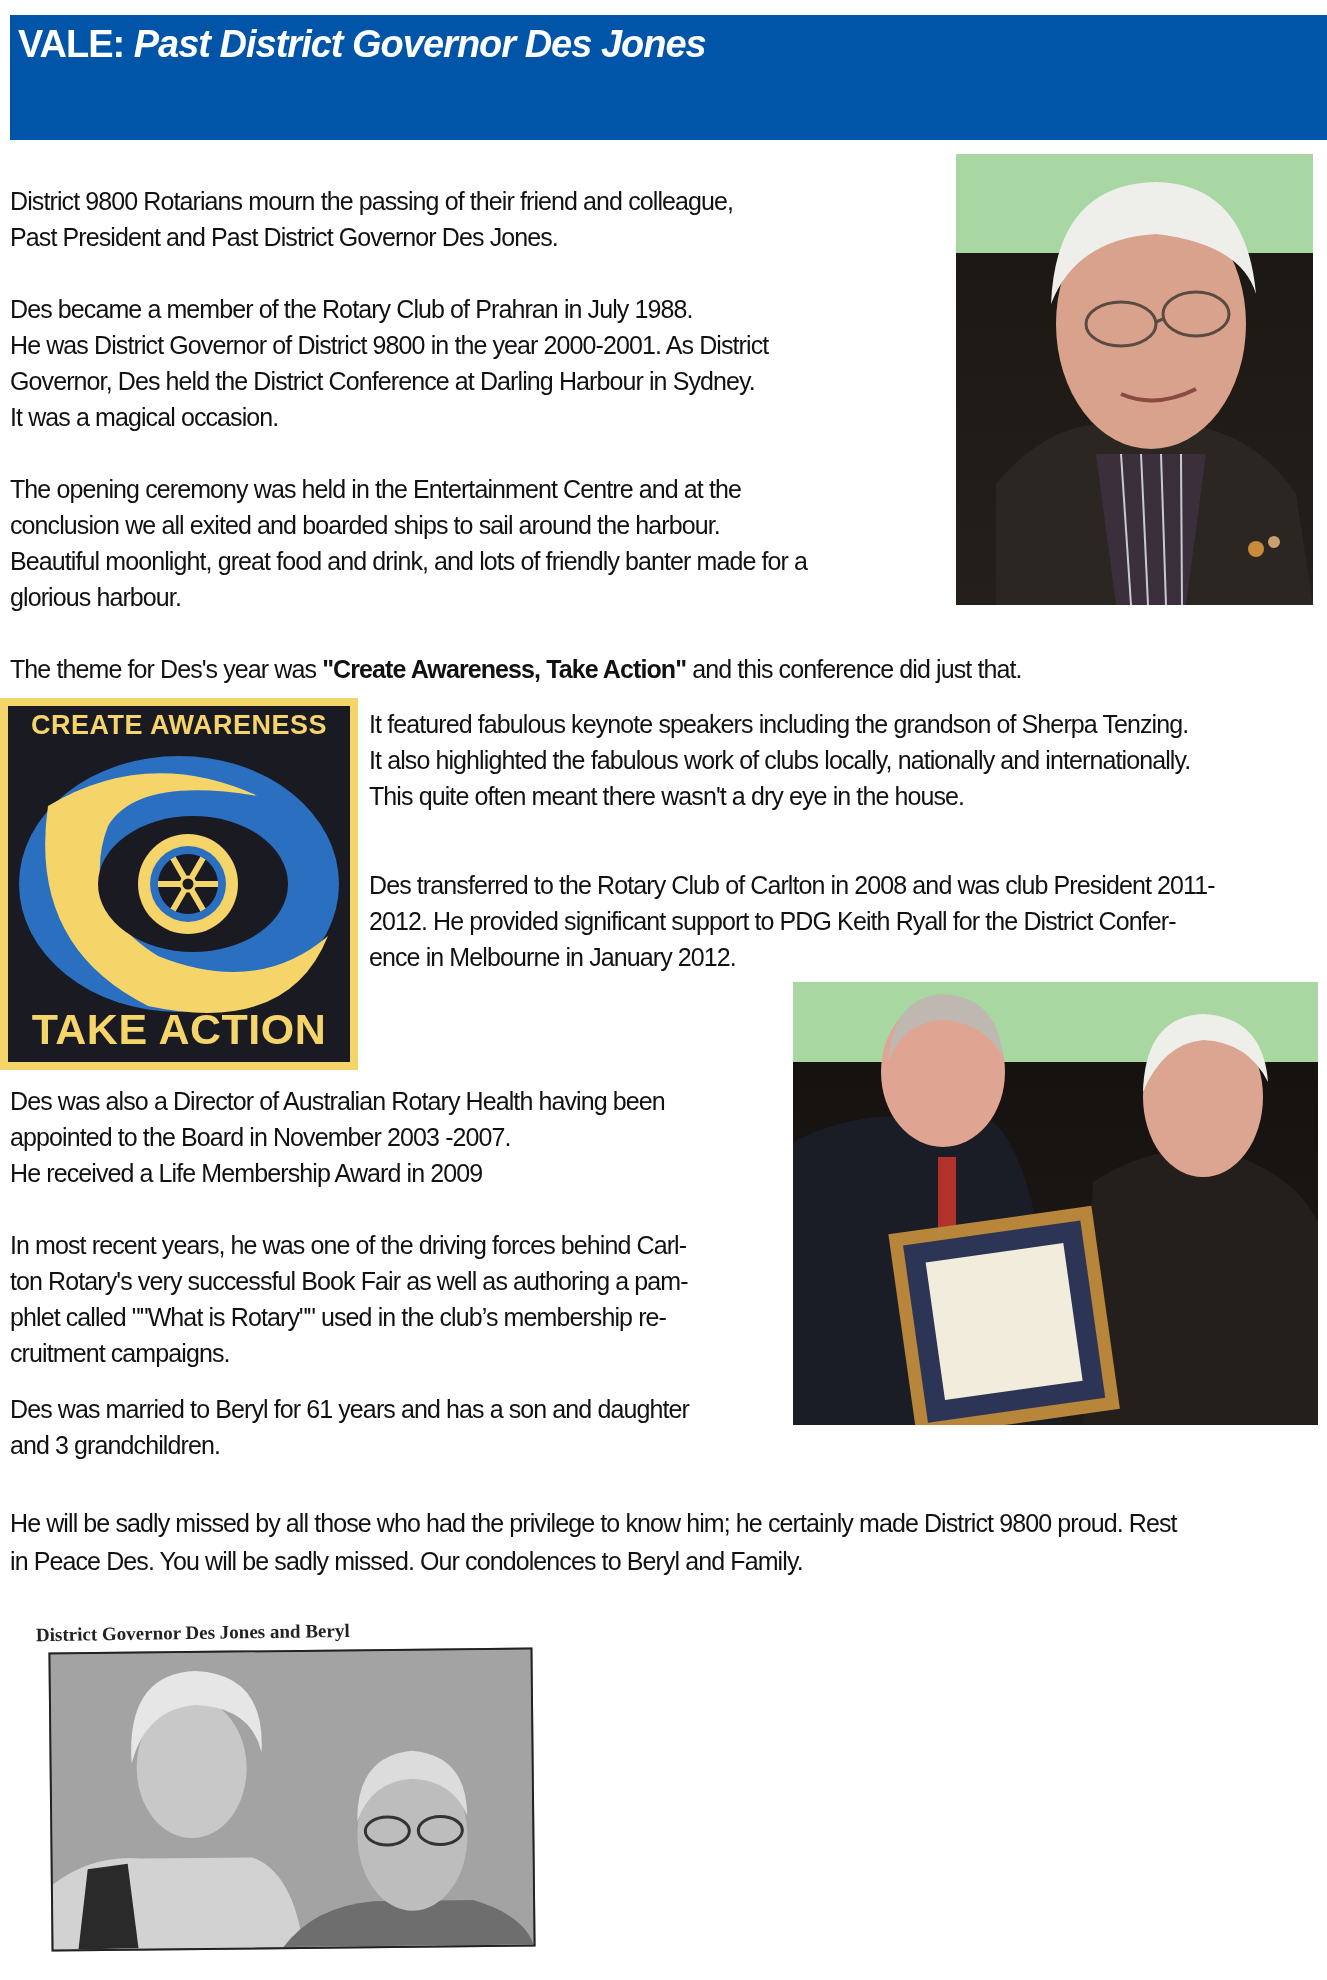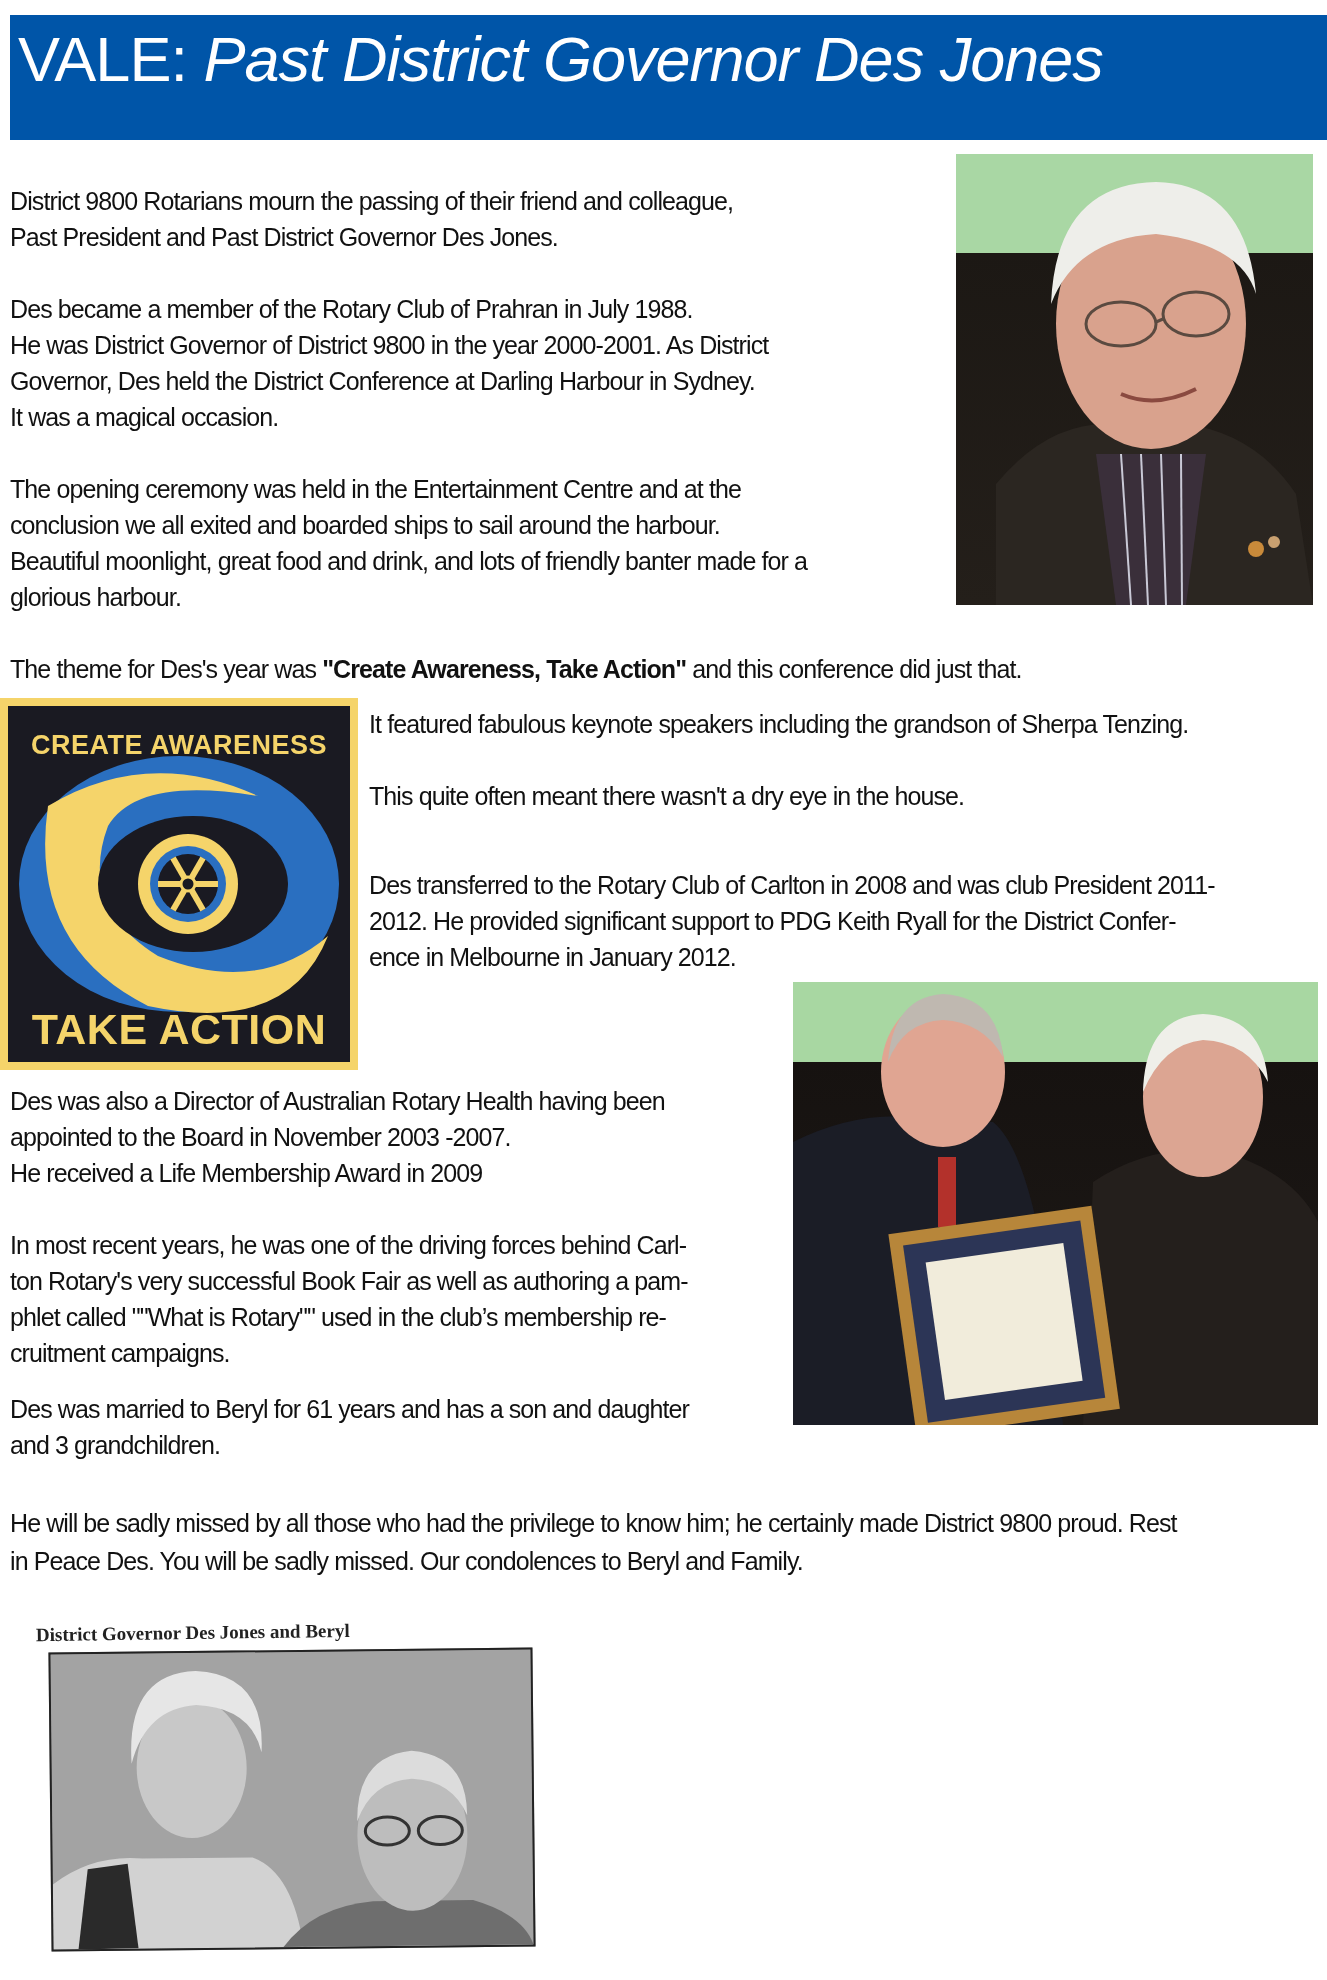--- a/index.html
+++ b/index.html
@@ -1,37 +1,37 @@
 <!DOCTYPE html>
 <html><head>
 <meta charset="utf-8">
 <style>
   html, body { margin:0; padding:0; background:#ffffff; }
   body { width:1327px; height:1980px; position:relative; overflow:hidden;
          font-family:"Liberation Sans", sans-serif; color:#111; }
   .banner { position:absolute; left:10px; top:15px; width:1317px; height:125px;
             background:#0055a8; color:#fff; }
-  .banner-title { position:absolute; left:8px; top:8px; font-size:63px; font-weight:normal;
+  .banner-title { position:absolute; left:8px; top:8px; font-size:38px; font-weight:bold;
                   letter-spacing:-1px; white-space:nowrap; }
   .banner-title .it { font-style:italic; }
   .txt { position:absolute; left:6px; font-size:25px; line-height:36px; letter-spacing:-0.9px;
          white-space:nowrap; margin:4px; }
   .txt b { font-weight:bold; }
   .photo { position:absolute; overflow:hidden; }
   #portrait { left:956px; top:154px; width:357px; height:451px;
     background:linear-gradient(180deg,#a9d7a4 0%,#a9d7a4 22%,#1c1814 22%,#241f1a 100%); }
   #award { left:793px; top:982px; width:525px; height:443px;
     background:linear-gradient(180deg,#a8d7a2 0%,#a8d7a2 18%,#161210 18%,#1e1a17 100%); }
   #couple { left:50px; top:1650px; width:480px; height:295px; border:2px solid #222;
             background:#9a9a9a; transform:rotate(-0.6deg); }
   .logo { position:absolute; left:0; top:698px; width:358px; height:372px; background:#f5d46a; }
   .logo-inner { position:absolute; left:8px; top:8px; right:8px; bottom:8px; background:#1a1a22; }
   .logo-top, .logo-bot { position:absolute; left:0; right:0; text-align:center; color:#f5d46a;
                           font-weight:bold; letter-spacing:0.5px; }
-  .logo-top { top:24px; font-size:27px; }
+  .logo-top { top:4px; font-size:27px; }
   .logo-bot { bottom:8px; font-size:43px; }
   .caption { position:absolute; left:36px; top:1622px; font-family:"Liberation Serif", serif;
              font-weight:bold; font-size:19px; color:#222; transform:rotate(-0.8deg); white-space:nowrap; }
 </style>
 </head>
 <body>
 
 <div class="banner">
   <div class="banner-title"><span>VALE: </span><span class="it">Past District Governor  Des Jones</span></div>
 </div>
@@ -111,21 +111,21 @@
   <span>The opening ceremony was held in the Entertainment Centre and at the</span><br>
   <span>conclusion we all exited and boarded ships to sail around the harbour.</span><br>
   <span>Beautiful moonlight, great food and drink, and lots of friendly banter made for a</span><br>
   <span>glorious harbour.</span>
 </p>
 <p class="txt" style="top:647px">
   <span>The theme for Des's year was </span><b>"Create Awareness, Take Action"</b><span> and this conference did just that.</span>
 </p>
 <p class="txt" style="top:702px; left:365px">
   <span>It featured fabulous keynote speakers including the grandson of Sherpa Tenzing.</span><br>
-  <br>
+  <span>It also highlighted the fabulous work of clubs locally, nationally and internationally.</span><br>
   <span>This quite often meant there wasn't a dry eye in the house.</span>
 </p>
 <p class="txt" style="top:863px; left:365px">
   <span>Des transferred to the Rotary Club of Carlton in 2008 and was club President 2011-</span><br>
   <span>2012.   He provided significant support to  PDG Keith Ryall for the District Confer-</span><br>
   <span>ence in Melbourne in January 2012.</span>
 </p>
 <p class="txt" style="top:1079px">
   <span>Des was also a Director of Australian Rotary Health having been</span><br>
   <span>appointed to the Board in November 2003 -2007.</span><br>

